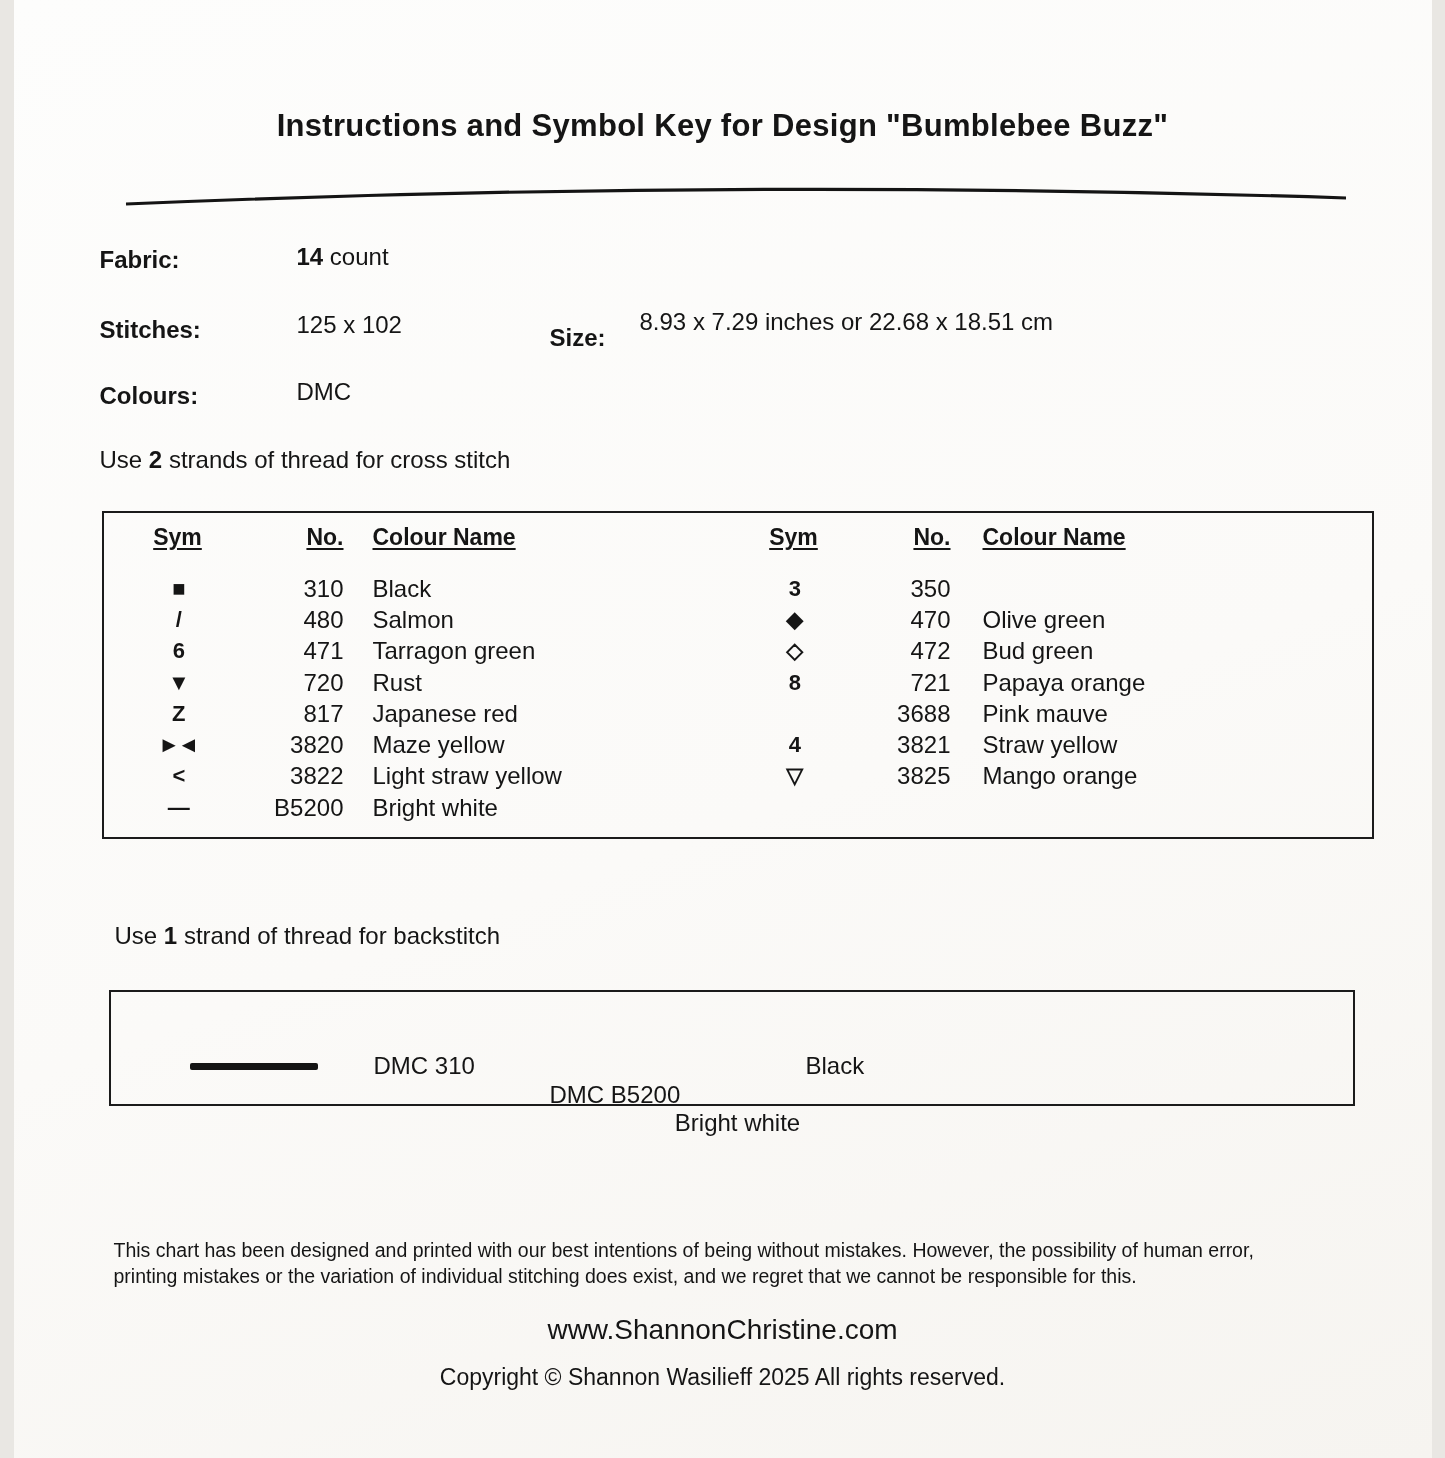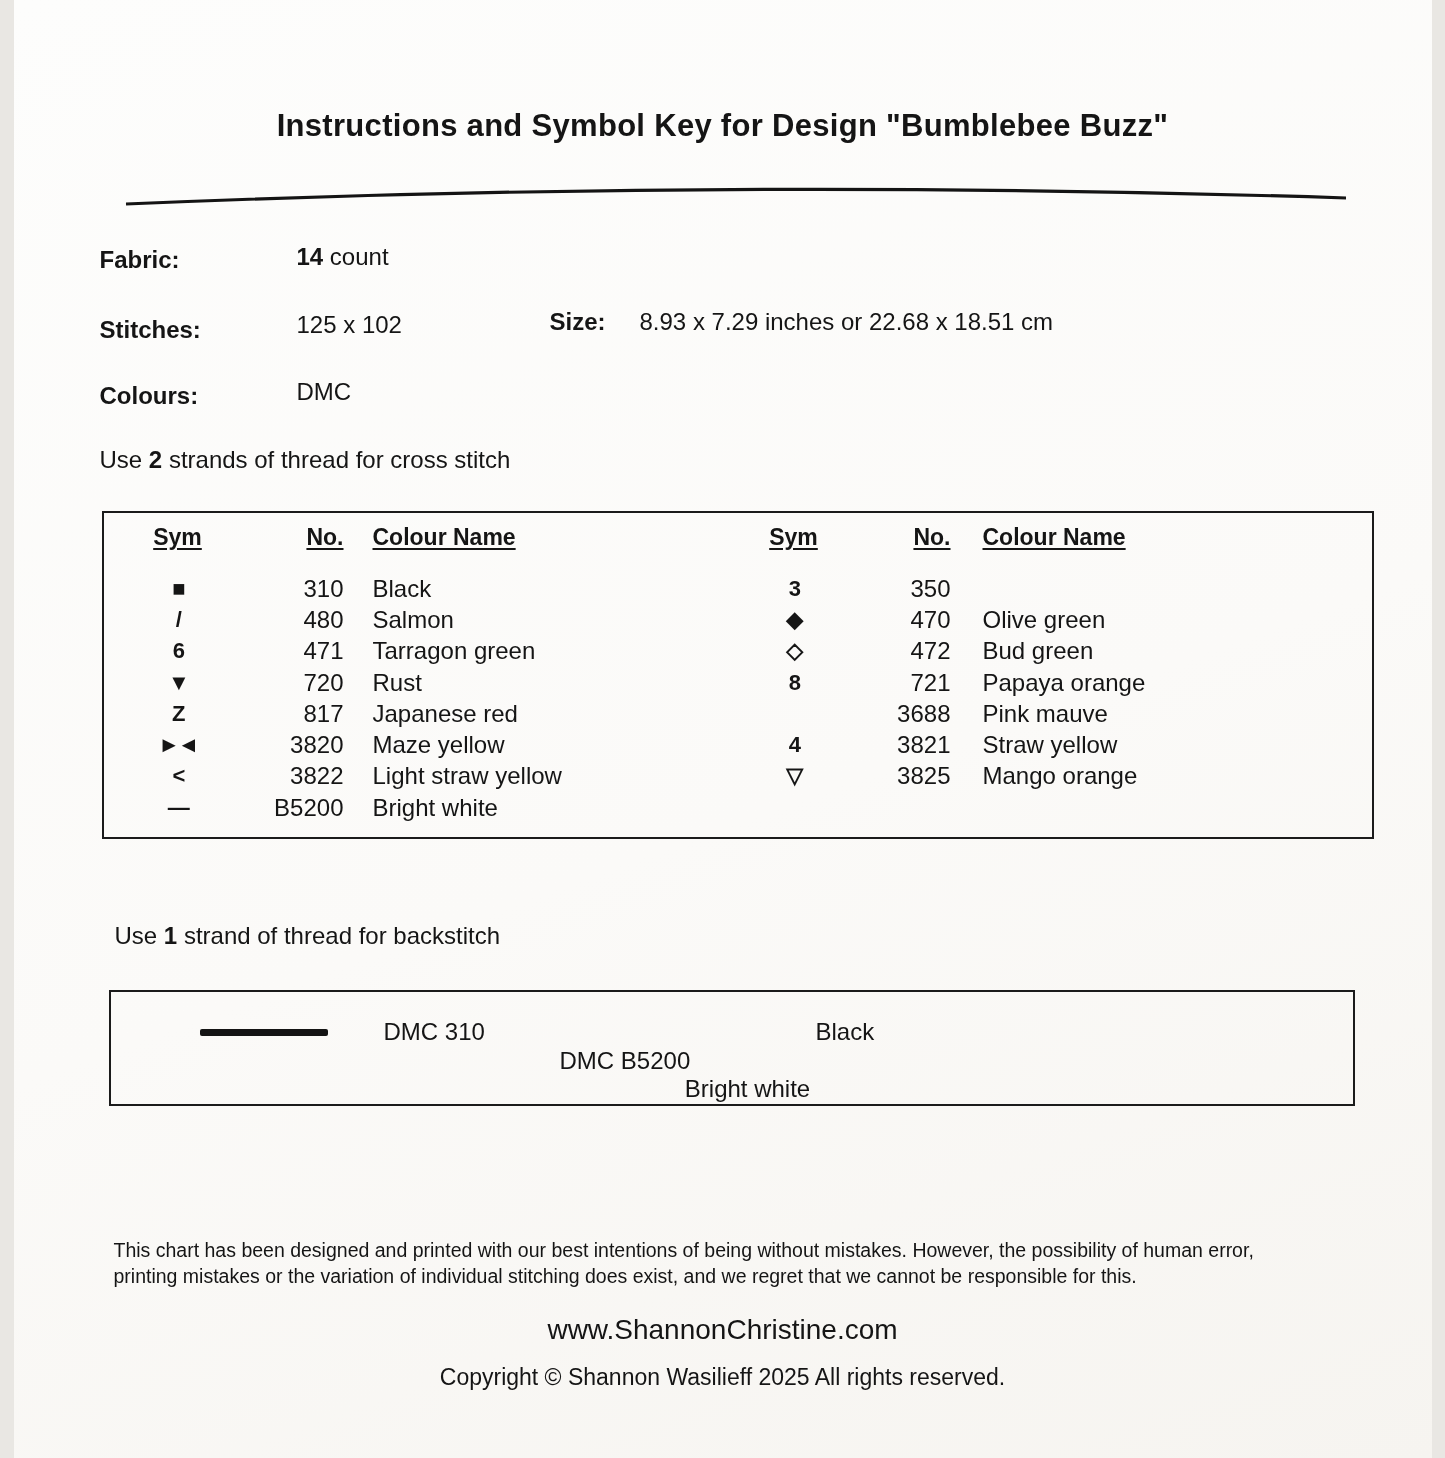--- a/index.html
+++ b/index.html
@@ -36,21 +36,21 @@
 
   .info-label { position: absolute; left: 86px; font-size: 24px; font-weight: bold; }
   .info-value { position: absolute; left: 283px; font-size: 24px; }
   .row-fabric-label   { top: 246px; }
   .row-fabric-value   { top: 243px; }
   .row-stitches-label { top: 316px; }
   .row-stitches-value { top: 311px; }
   .row-colours-label  { top: 382px; }
   .row-colours-value  { top: 378px; }
 
-  .size-label { position: absolute; left: 536px; top: 308px; font-size: 24px; font-weight: bold; }
+  .size-label { position: absolute; left: 536px; top: 324px; font-size: 24px; font-weight: bold; }
   .size-value { position: absolute; left: 626px; top: 308px; font-size: 24px; }
 
   .use-line { position: absolute; font-size: 24px; }
   .use-cross { left: 86px; top: 446px; }
   .use-back  { left: 101px; top: 922px; }
   .use-line b { font-weight: bold; }
 
   .key-box {
     position: absolute;
     left: 88px;
@@ -89,25 +89,26 @@
   .bs-box {
     position: absolute;
     left: 95px;
     top: 990px;
     width: 1246px;
     height: 116px;
     border: 2px solid #1b1b1b;
   }
   .bs-row {
     position: absolute;
-    left: 16px;
+    left: 6px;
     width: 100%;
     height: 32px;
     display: flex;
     align-items: center;
+    margin-top: 34px;
   }
   .bs-row-1 { top: 24px; }
   .bs-row-2 { top: 55px; flex-direction: column; }
   .bs-line { margin-left: 73px; width: 128px; height: 7px; border-radius: 2px; }
   .bs-code { margin-left: 56px; width: 432px; font-size: 24px; }
   .bs-name { font-size: 24px; }
 
   .disclaimer {
     position: absolute;
     left: 100px;

